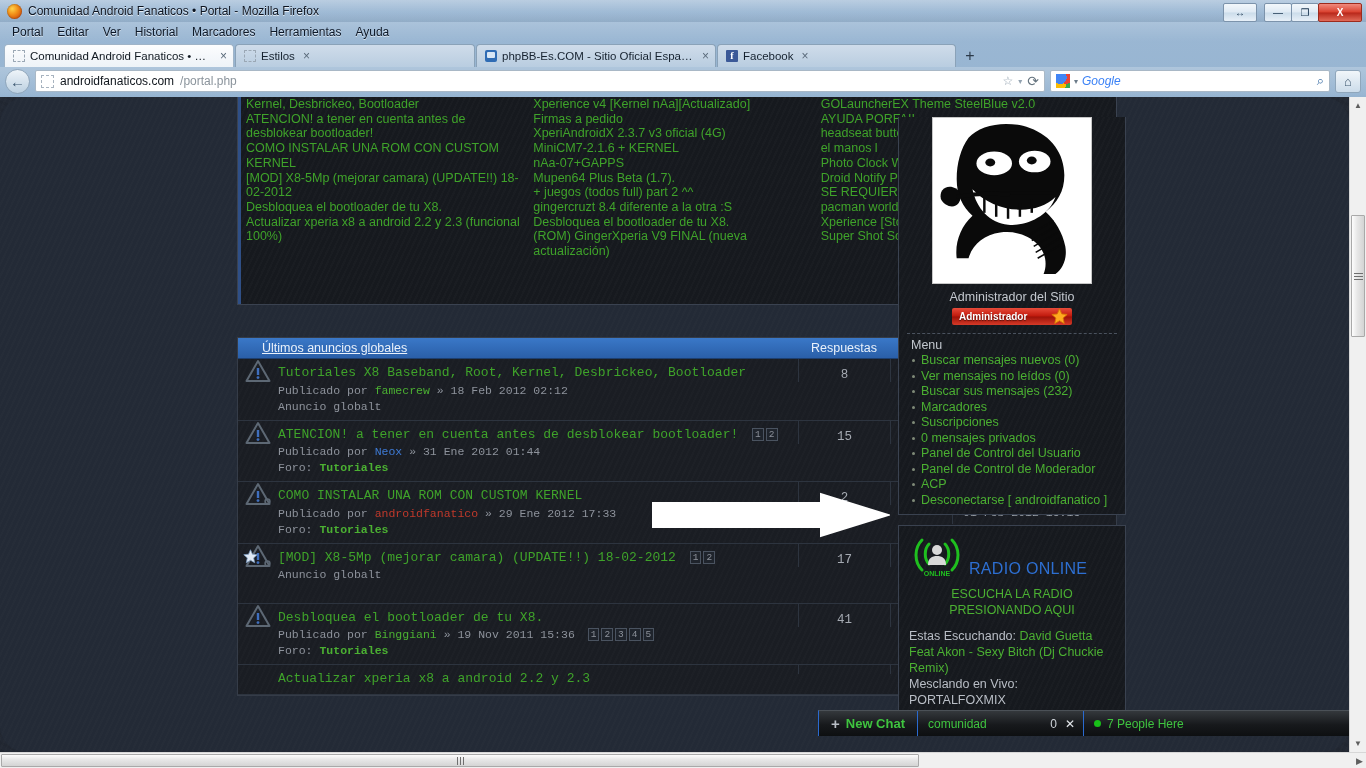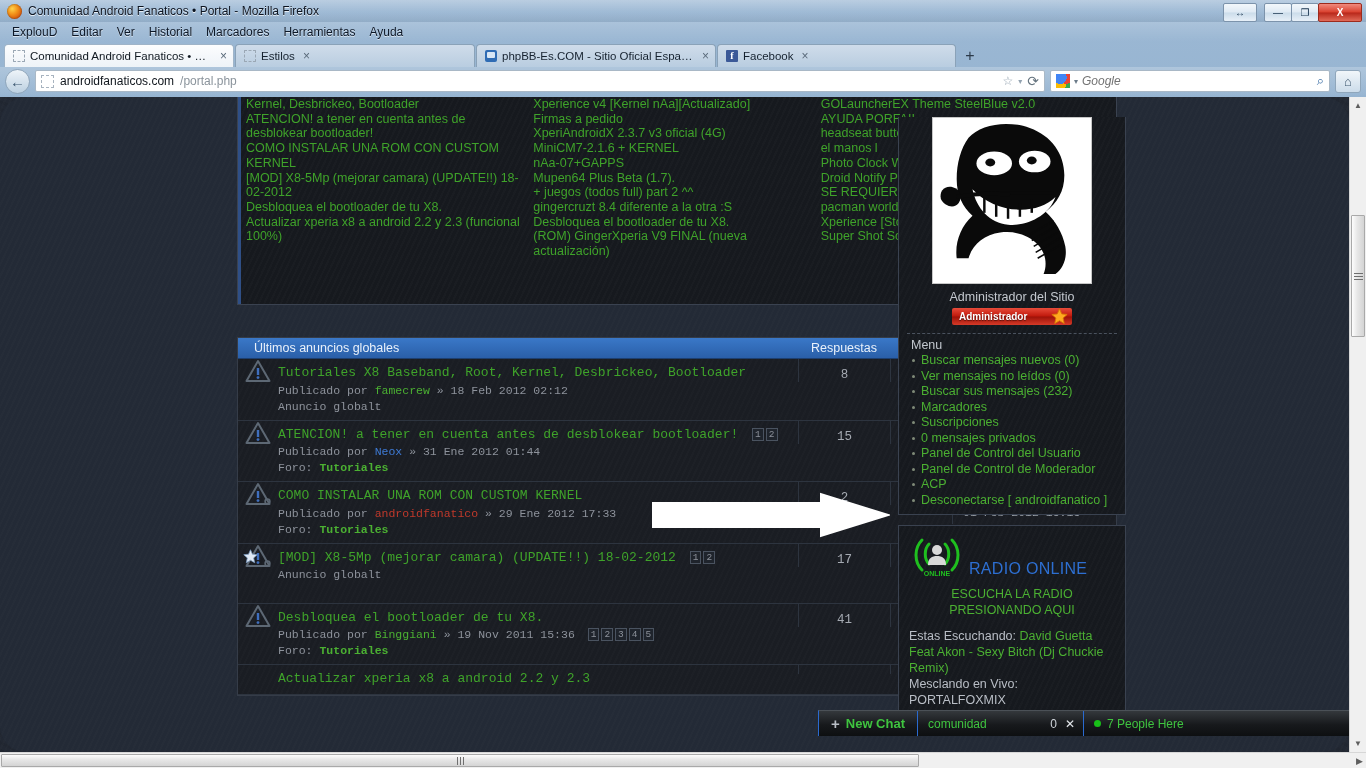--- a/index.html
+++ b/index.html
@@ -133,21 +133,21 @@
   }
   .g-icon {
     width: 14px; height: 14px; position: relative; flex: 0 0 auto;
     background:
       radial-gradient(circle at 30% 25%, #4285f4 0 45%, transparent 46%),
       radial-gradient(circle at 72% 30%, #ea4335 0 40%, transparent 41%),
       radial-gradient(circle at 30% 72%, #fbbc05 0 42%, transparent 43%),
       radial-gradient(circle at 72% 74%, #34a853 0 38%, transparent 39%);
   }
   .searchbar .caret { color: #6b7b89; font-size: 8px; }
-  .searchbar .ph { color: #737373; font-style: italic; }
+  .searchbar .ph { color: #3b82f6; font-style: italic; }
   .searchbar .mag { margin-left: auto; color: #3b6ea5; font-size: 13px; }
   .homebtn {
     width: 26px; height: 23px; border: 1px solid #8fa6bb; border-radius: 3px;
     background: linear-gradient(to bottom, #f1f6fa, #ccdcea);
     display: flex; align-items: center; justify-content: center;
     color: #3f586f; font-size: 13px;
   }
 
   
   .viewport {
@@ -192,21 +192,21 @@
   }
 
   
   .ann { margin-top: 32px; border: 1px solid #353c48; }
   .ann-head {
     display: flex; align-items: center; height: 21px;
     background: linear-gradient(to bottom, #3a78c8, #2a5fa8);
     color: #e9f1fb; font-size: 12.5px;
     border-bottom: 1px solid #1d3f70;
   }
-  .ann-head .c-title { flex: 1 1 auto; padding-left: 16px; }
+  .ann-head .c-title { flex: 1 1 auto; padding-left: 24px; text-decoration: underline; }
   .ann-head .c-rep { width: 92px; text-align: center; }
   .ann-head .c-vis { width: 62px; text-align: center; }
   .ann-head .c-last { width: 164px; padding-left: 10px; }
 
   .row {
     display: flex; align-items: flex-start;
     border-bottom: 1px solid #2d343f;
     background:
       repeating-linear-gradient(115deg, rgba(255,255,255,.013) 0 2px, transparent 2px 5px),
       #1a1d23;
@@ -384,21 +384,21 @@
       <div class="wbtn arrows-btn">↔</div>
       <div class="wbtn-group">
         <div class="wbtn">—</div>
         <div class="wbtn">❐</div>
         <div class="wbtn close">X</div>
       </div>
     </div>
   </div>
 
   <div class="menubar">
-    <span>ExplouD</span>
+    <span>Portal</span>
     <span>Editar</span>
     <span>Ver</span>
     <span>Historial</span>
     <span>Marcadores</span>
     <span>Herramientas</span>
     <span>Ayuda</span>
   </div>
 
   <div class="tabstrip">
     <div class="tab active" style="width:230px">

